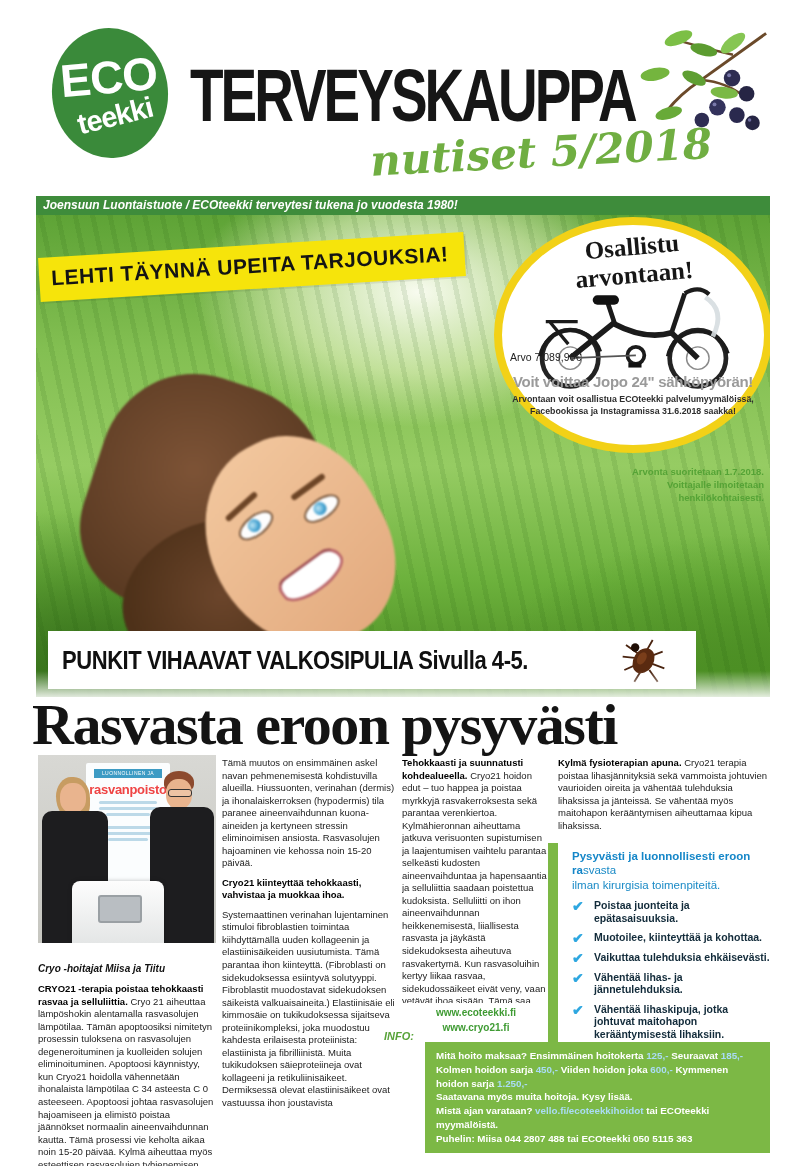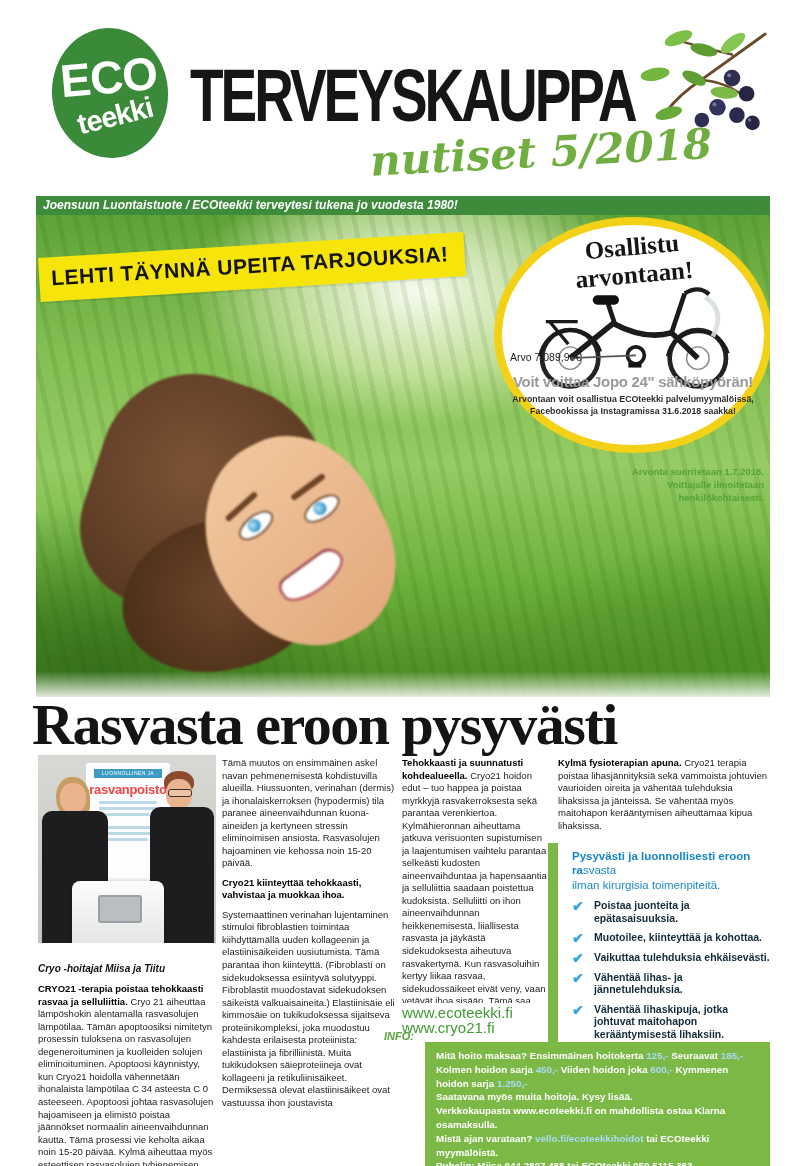--- a/index.html
+++ b/index.html
@@ -73,21 +73,21 @@
   .person{position:absolute;}
   .head{position:absolute;width:26px;height:30px;background:#e9b48e;border-radius:45%;}
   .hairL{position:absolute;width:34px;height:44px;background:#c79c62;border-radius:48% 52% 40% 60%;}
   .hairR{position:absolute;width:30px;height:22px;background:#8c4a2e;border-radius:50% 50% 40% 40%;}
   .glasses{position:absolute;width:22px;height:6px;border:1.5px solid #333;border-radius:3px;background:rgba(255,255,255,.2);}
   .body-black{position:absolute;background:#1d1d1f;border-radius:10px 10px 0 0;}
   .machine{position:absolute;left:34px;bottom:0;width:92px;height:62px;background:linear-gradient(180deg,#fdfdfd,#e4e6e6);border-radius:8px 8px 0 0;box-shadow:0 0 4px rgba(0,0,0,.25);}
   .machine .scr{position:absolute;left:26px;top:14px;width:40px;height:24px;background:#b9bec2;border:2px solid #9aa0a4;border-radius:3px;}
   .caption{margin:19px 0 8px;font-size:10px;font-weight:bold;font-style:italic;color:#111;}
 
-  .links{position:absolute;left:366px;top:250px;width:148px;text-align:left;font-size:15px;font-weight:normal;color:#3f9b33;line-height:15px;}
+  .links{position:absolute;left:366px;top:250px;width:148px;text-align:center;font-size:10px;font-weight:bold;color:#3f9b33;line-height:15px;}
   .links a{color:#3f9b33;text-decoration:none;display:block;}
   .info-label{position:absolute;left:348px;top:274px;font-size:11px;font-weight:bold;font-style:italic;color:#58a33a;}
 
   
   .benefits{position:absolute;left:512px;top:88px;width:222px;height:202px;background:#fff;border-left:10px solid #7cb845;padding:6px 0 0 14px;box-sizing:border-box;}
   .ben-title{font-size:11.5px;line-height:1.25;color:#1a8ac6;margin-bottom:7px;}
   .ben-title .bt{font-weight:bold;color:#1486c8;}
   .ben-list{list-style:none;margin:0;padding:0;}
   .ben-list li{position:relative;padding-left:22px;margin-bottom:7px;font-size:10.5px;line-height:1.2;font-weight:bold;color:#122b3a;}
   .ben-list .chk{position:absolute;left:0;top:-1px;color:#2ea7e0;font-size:14px;font-weight:bold;}
@@ -180,20 +180,32 @@
         <div>Arvontaan voit osallistua ECOteekki palvelumyymälöissä,</div>
         <div>Facebookissa ja Instagramissa 31.6.2018 saakka!</div>
       </div>
       <div class="raffle-draw">
         <div>Arvonta suoritetaan 1.7.2018.</div>
         <div>Voittajalle ilmoitetaan</div>
         <div>henkilökohtaisesti.</div>
       </div>
     </div>
 
+    <div class="teaser">
+      <div class="teaser-text">PUNKIT VIHAAVAT VALKOSIPULIA Sivulla 4-5.</div>
+      <svg class="tick" width="50" height="50" viewBox="0 0 60 60">
+        <g stroke="#4a2410" stroke-width="2.2" fill="none">
+          <path d="M26,22 L12,12 M28,28 L8,26 M28,34 L10,42 M32,40 L22,56"></path>
+          <path d="M36,20 L44,6 M40,26 L56,20 M42,34 L58,40 M40,42 L50,56"></path>
+        </g>
+        <ellipse cx="33" cy="31" rx="12" ry="16" fill="#5a2a10" transform="rotate(32 33 31)"></ellipse>
+        <ellipse cx="31" cy="28" rx="5" ry="8" fill="#7a3e1a" transform="rotate(32 31 28)"></ellipse>
+        <circle cx="23" cy="15" r="5" fill="#1e0d05"></circle>
+      </svg>
+    </div>
   </div>
 
   <div class="headline">Rasvasta eroon pysyvästi</div>
 
   <div class="article">
 
     <div class="colA">
       <div class="photo">
         <div class="poster">
           <div class="pbar">LUONNOLLINEN JA PYSYVÄ</div>
@@ -262,23 +274,20 @@
       <div class="info-line">
         <span class="seg" data-c="w">Mitä hoito maksaa? Ensimmäinen hoitokerta </span><span class="seg" data-c="b">125,-</span><span class="seg" data-c="w"> Seuraavat </span><span class="seg" data-c="b">185,-</span>
       </div>
       <div class="info-line">
         <span class="seg" data-c="w">Kolmen hoidon sarja </span><span class="seg" data-c="b">450,-</span><span class="seg" data-c="w"> Viiden hoidon joka </span><span class="seg" data-c="b">600,-</span><span class="seg" data-c="w"> Kymmenen hoidon sarja </span><span class="seg" data-c="b">1.250,-</span>
       </div>
       <div class="info-line">
         <span class="seg" data-c="w">Saatavana myös muita hoitoja. Kysy lisää.</span>
       </div>
       <div class="info-line">
-        <span class="seg" data-c="w">Verkkokaupasta www.ecoteekki.fi on mahdollista ostaa Klarna osamaksulla.</span>
-      </div>
-      <div class="info-line">
         <span class="seg" data-c="w">Mistä ajan varataan? </span><span class="seg" data-c="b">vello.fi/ecoteekkihoidot</span><span class="seg" data-c="w"> tai ECOteekki myymälöistä.</span>
       </div>
       <div class="info-line">
         <span class="seg" data-c="w">Puhelin: Miisa 044 2807 488  tai  ECOteekki 050 5115 363</span>
       </div>
     </div>
 
   </div>
 </div>
 

